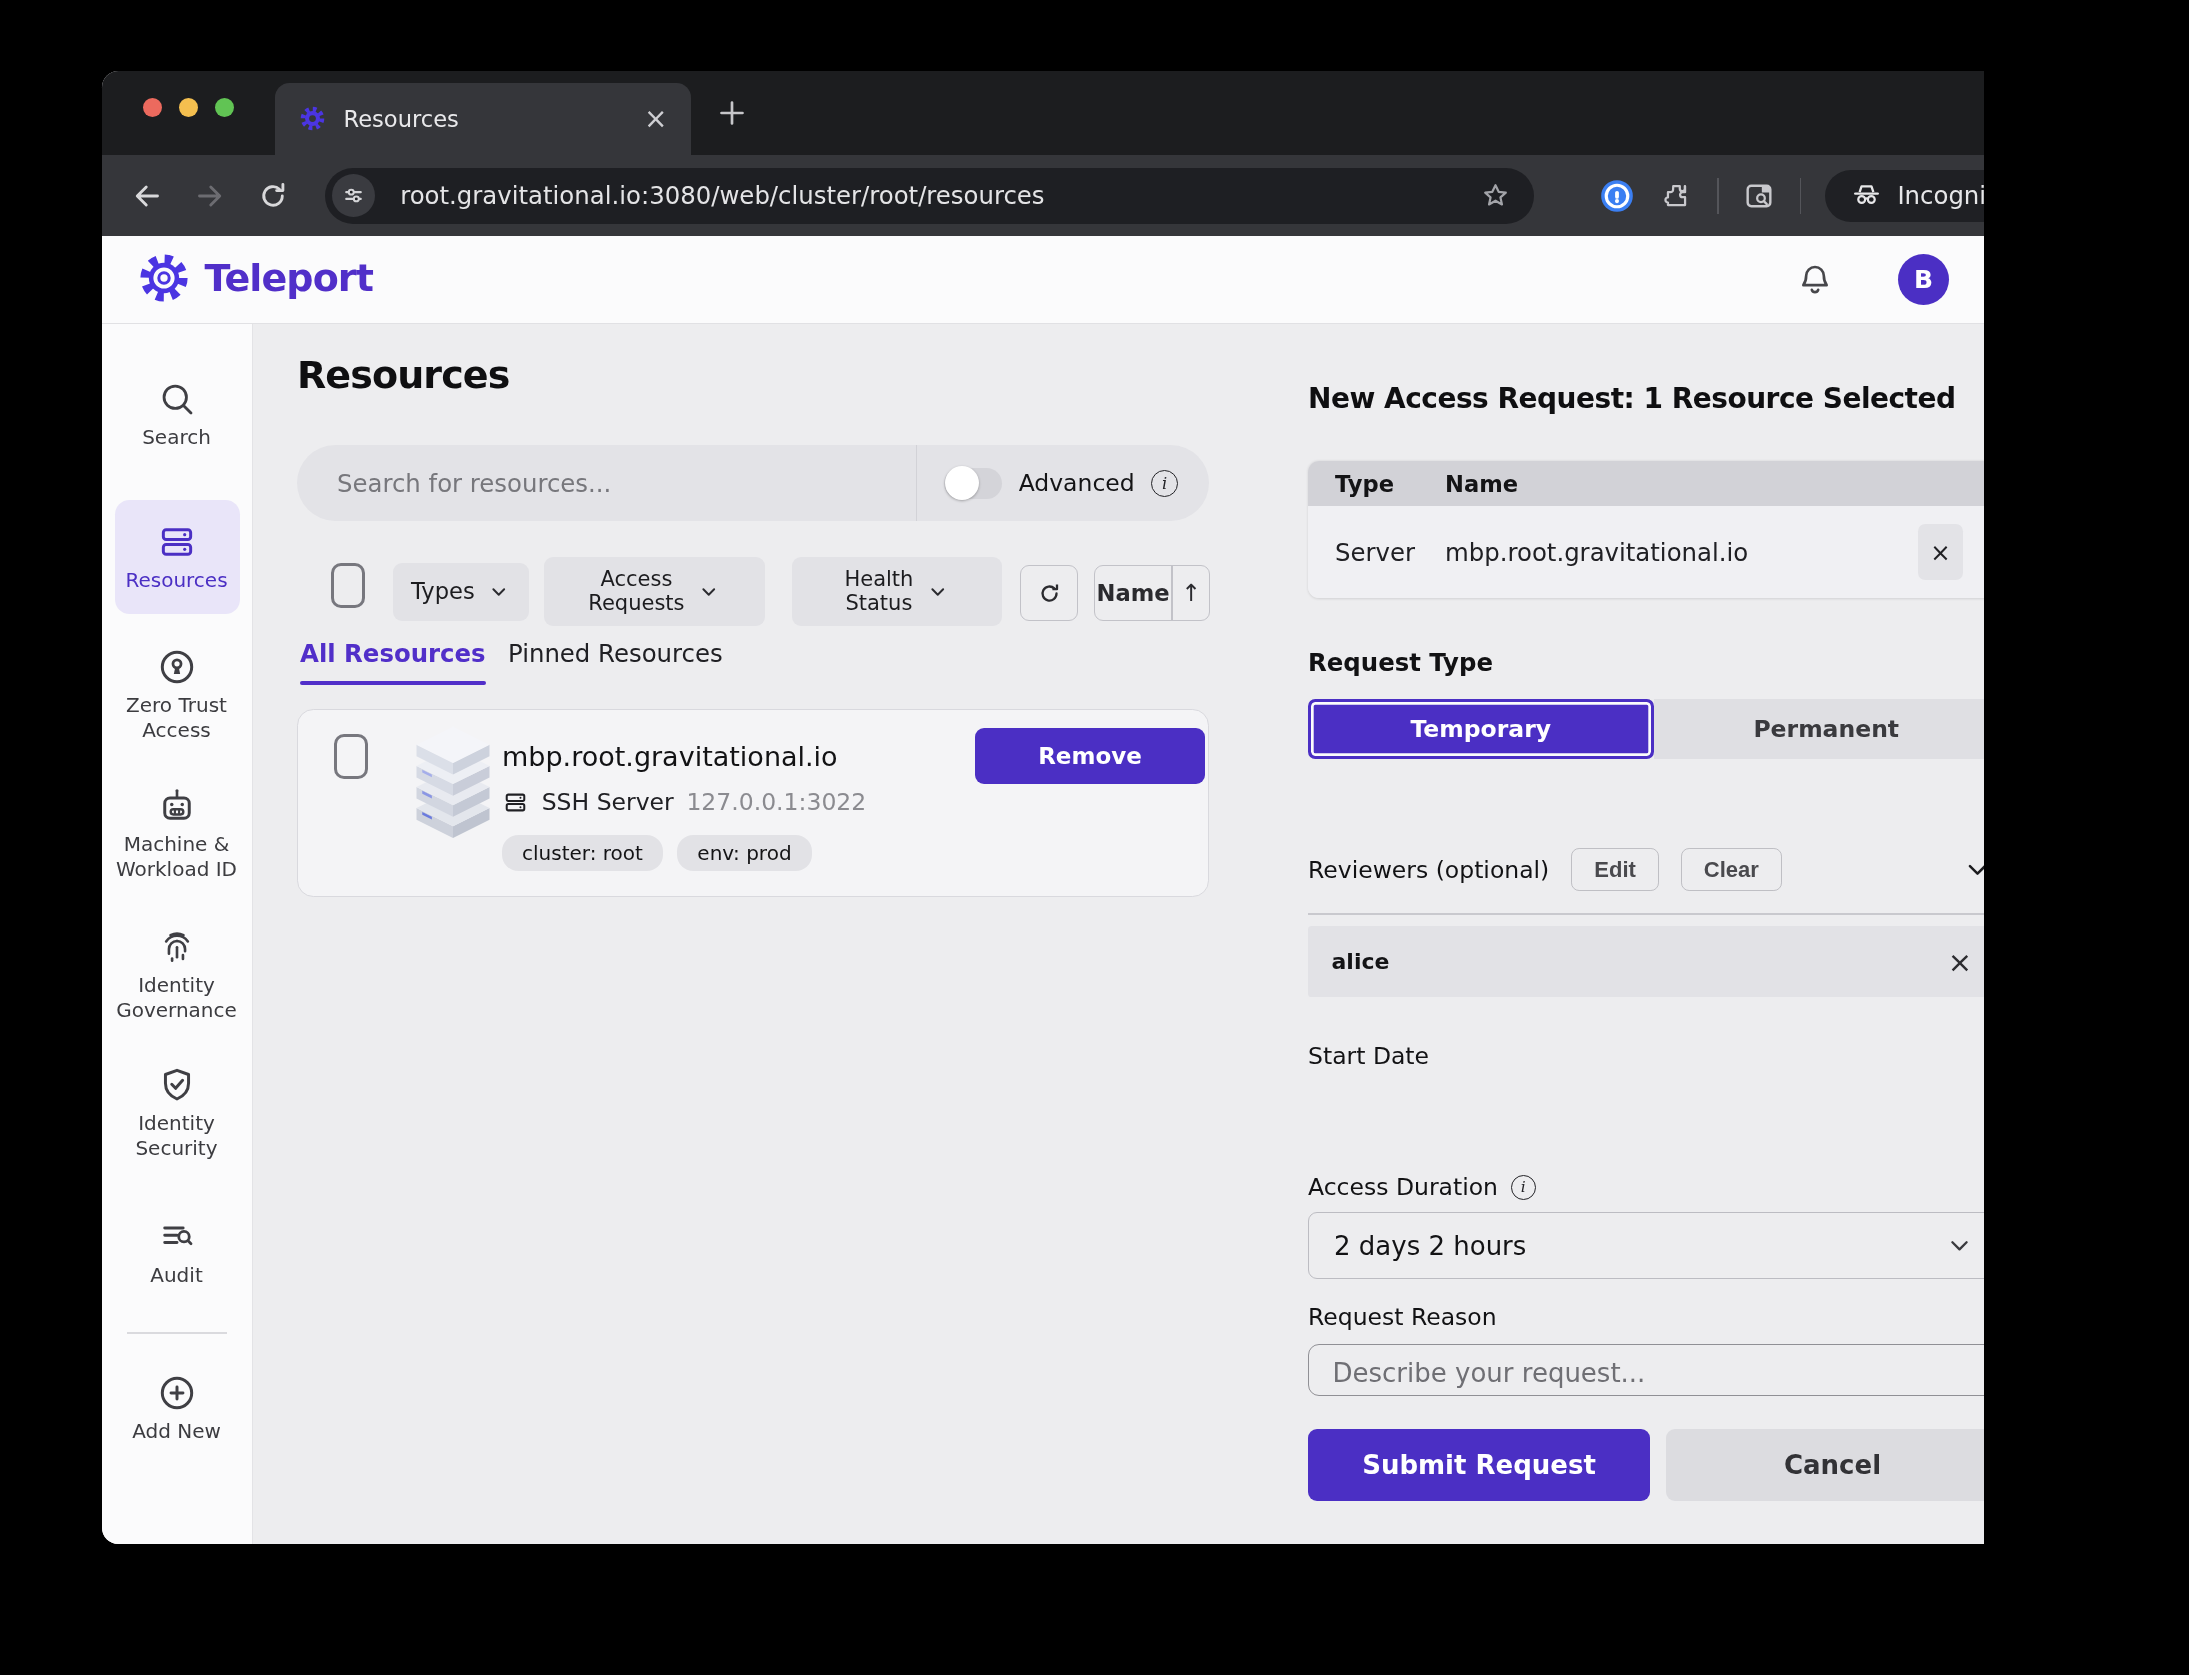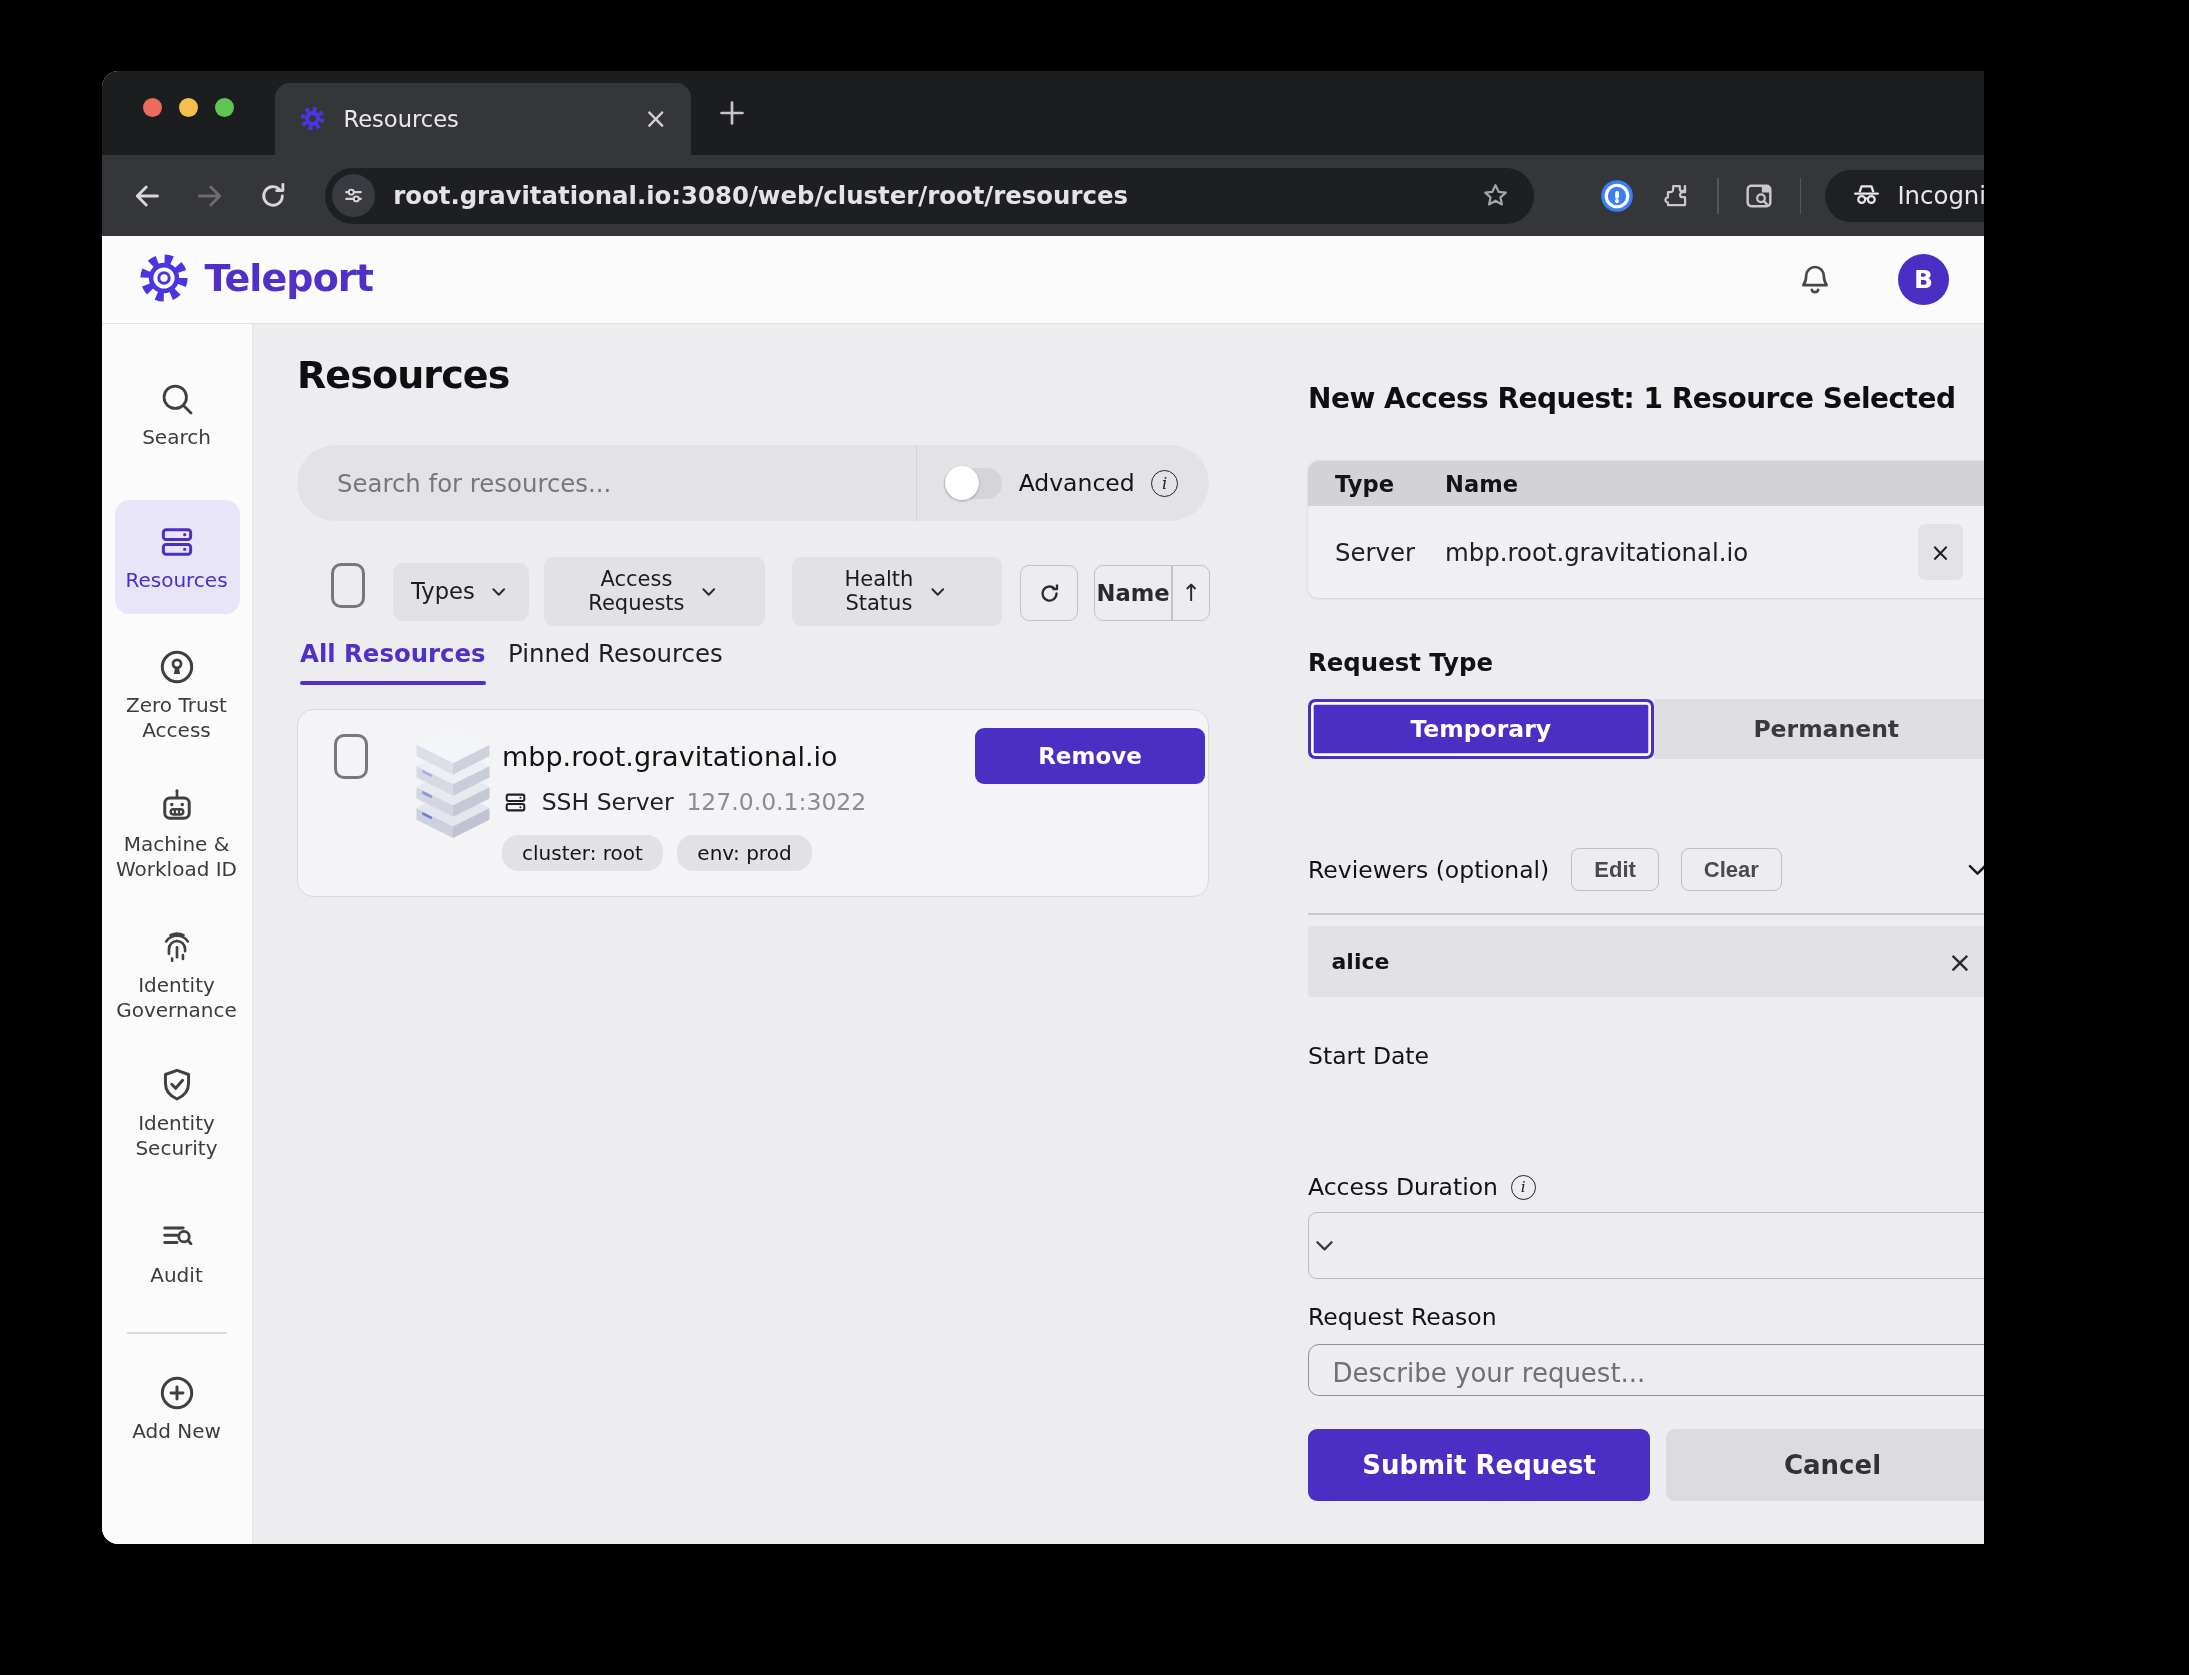--- a/index.html
+++ b/index.html
@@ -22,21 +22,21 @@
   #tab .close { color:#cfcfd3; font-size:28px; line-height:1; }
   #newtab { left:612px; top:23.5px; color:#c6c6c9; }
 
   #toolbar { height:81px; background:#35363a; position:relative; flex:none;
              display:flex; align-items:center; }
   .navicon { margin-left:27px; }
   #urlbar { left:223px; top:12.7px; width:1209px; height:56px; border-radius:28px;
             background:#1e1f23; display:flex; align-items:center; }
   #urlbar .tunewrap { width:43px; height:43px; border-radius:50%; background:#3a3b40;
             margin-left:7.2px; display:flex; align-items:center; justify-content:center; }
-  #urlbar .url { color:#e4e4e6; font-size:24.4px; margin-left:18px; flex:1; white-space:nowrap;font-weight:bold; }
+  #urlbar .url { color:#e4e4e6; font-size:24.4px; margin-left:25px; flex:1; white-space:nowrap; }
   #chromeright { position:absolute; right:23.5px; top:0; height:81px; display:flex;
                  align-items:center; gap:23.5px; }
   .vdiv { width:1.8px; height:36px; background:#54555a; }
   #incogpill { height:52px; border-radius:26px; background:#1f2024; display:flex;
                align-items:center; padding:0 25px; gap:14.5px; }
   #incogpill span { color:#e7e7e9; font-size:24.4px; }
   .dots { display:flex; flex-direction:column; gap:6.3px; }
   .dots i { width:5.4px; height:5.4px; border-radius:50%; background:#c9c9cd; }
 
   
@@ -501,20 +501,21 @@
           <span class="x">×</span>
         </div>
 
         <span class="abs flabel" style="top:718px">Start Date</span>
 
         <div class="abs" style="top:849px;display:flex;align-items:center;gap:12.7px">
           <span class="flabel">Access Duration</span>
           <div class="infocirc" style="width:25px;height:25px;font-size:15.4px">i</div>
         </div>
         <div id="durselect" class="abs inputbox">
+          <span class="val">2 days 2 hours</span>
           <svg width="31" height="31" viewBox="0 0 24 24" style="margin-right:23.5px">
             <path d="M6.5 9.5 12 15l5.5-5.5" fill="none" stroke="#3a3a3e" stroke-width="1.8" stroke-linecap="round" stroke-linejoin="round"></path>
           </svg>
         </div>
 
         <span class="abs flabel" style="top:979px">Request Reason</span>
         <textarea id="reason" class="abs" placeholder="Describe your request..." style=""></textarea>
 
         <div id="submitbtn" class="abs btn-primary">Submit Request</div>
         <div id="cancelbtn" class="abs">Cancel</div>

